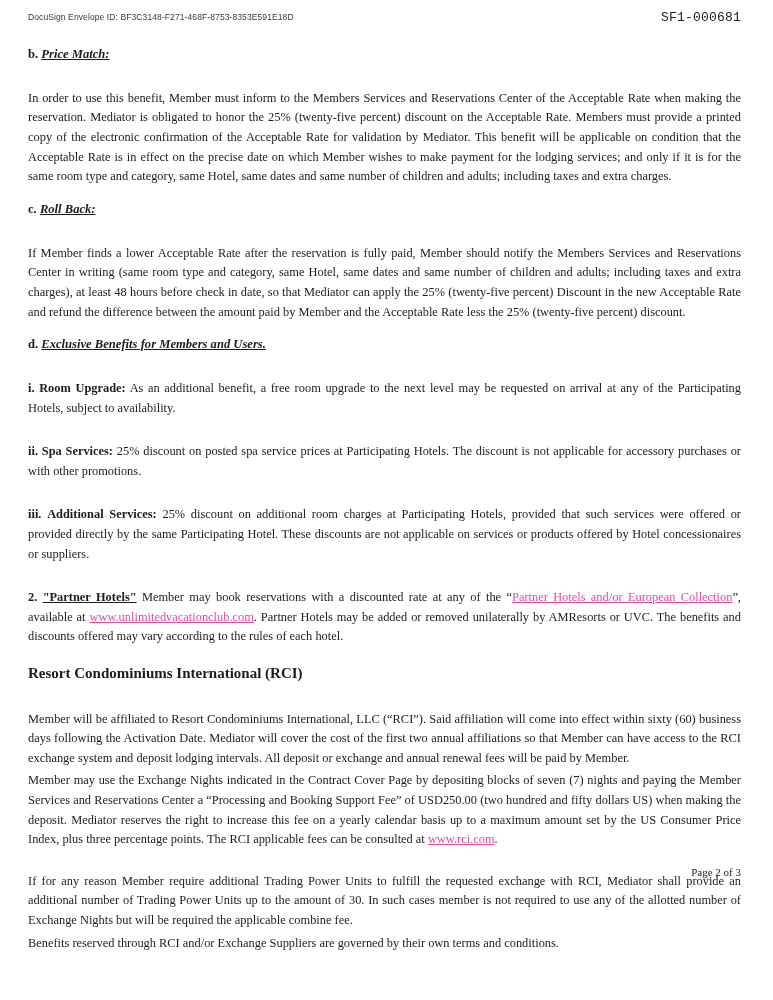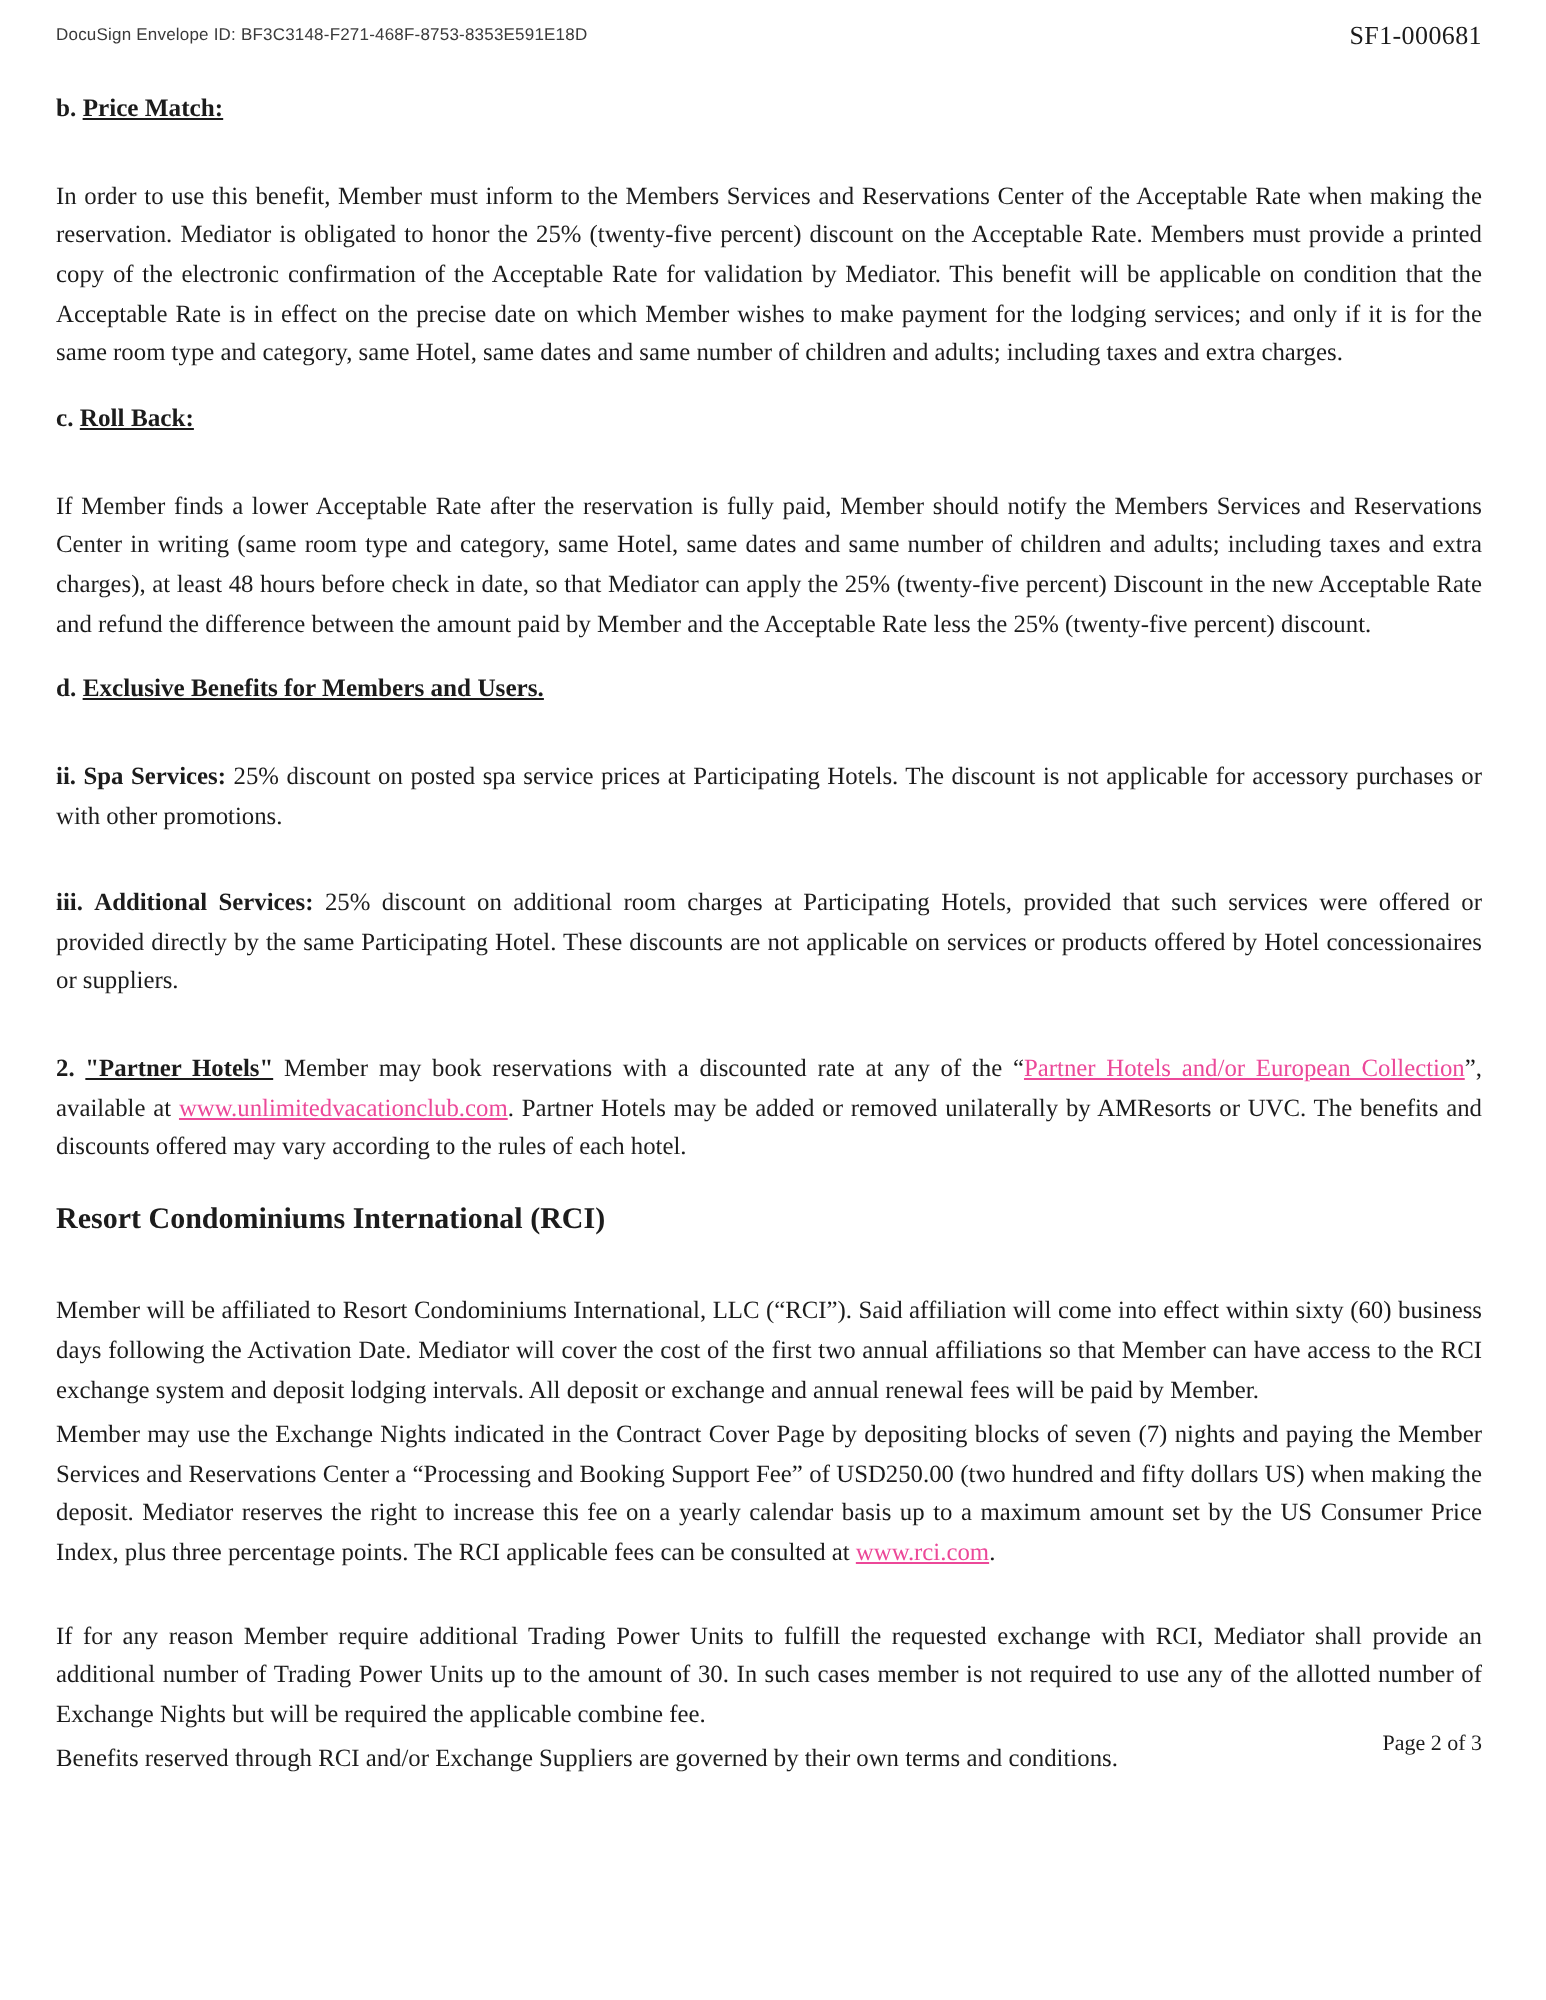--- a/index.html
+++ b/index.html
@@ -29,21 +29,21 @@
     height: 22px;
   }
   .envelope-id {
     font-family: "Liberation Sans", sans-serif;
     font-size: 8.5px;
     color: #3a3a3a;
     letter-spacing: 0.1px;
     padding-top: 2px;
   }
   .doc-code {
-    font-family: Liberation Serif, serif;
+    font-family: Liberation Mono, monospace;
     font-size: 13px;
     color: #1a1a1a;
     letter-spacing: 0.2px;
   }
   .content {
     margin-top: 4px;
   }
   p {
     margin: 0 0 0 0;
     font-size: 12.4px;
@@ -54,20 +54,21 @@
   }
   .sec-head {
     font-weight: bold;
     margin-top: 13px;
     margin-bottom: 2px;
     font-size: 12.6px;
     text-align: left;
   }
   .sec-head .u {
     text-decoration: underline;
+    font-style: italic;
   }
   .para {
     margin-top: 24px;
   }
   .para-tight {
     margin-top: 3px;
   }
   .lbl-bold {
     font-weight: bold;
   }
@@ -119,20 +120,25 @@
       <span>c.</span>
       <span class="u">Roll Back:</span>
     </p>
     <p class="para">If Member finds a lower Acceptable Rate after the reservation is fully paid, Member should notify the Members Services and Reservations Center in writing (same room type and category, same Hotel, same dates and same number of children and adults; including taxes and extra charges), at least 48 hours before check in date, so that Mediator can apply the 25% (twenty-five percent) Discount in the new Acceptable Rate and refund the difference between the amount paid by Member and the Acceptable Rate less the 25% (twenty-five percent) discount.</p>
 
     <p class="sec-head">
       <span>d.</span>
       <span class="u">Exclusive Benefits for Members and Users.</span>
     </p>
 
+    <p class="para">
+      <span class="lbl-bold">i.</span>
+      <span class="lbl-bold">Room Upgrade:</span>
+      <span>As an additional benefit, a free room upgrade to the next level may be requested on arrival at any of the Participating Hotels, subject to availability.</span>
+    </p>
 
     <p class="para">
       <span class="lbl-bold">ii.</span>
       <span class="lbl-bold">Spa Services:</span>
       <span>25% discount on posted spa service prices at Participating Hotels. The discount is not applicable for accessory purchases or with other promotions.</span>
     </p>
 
     <p class="para">
       <span class="lbl-bold">iii.</span>
       <span class="lbl-bold">Additional Services:</span>

